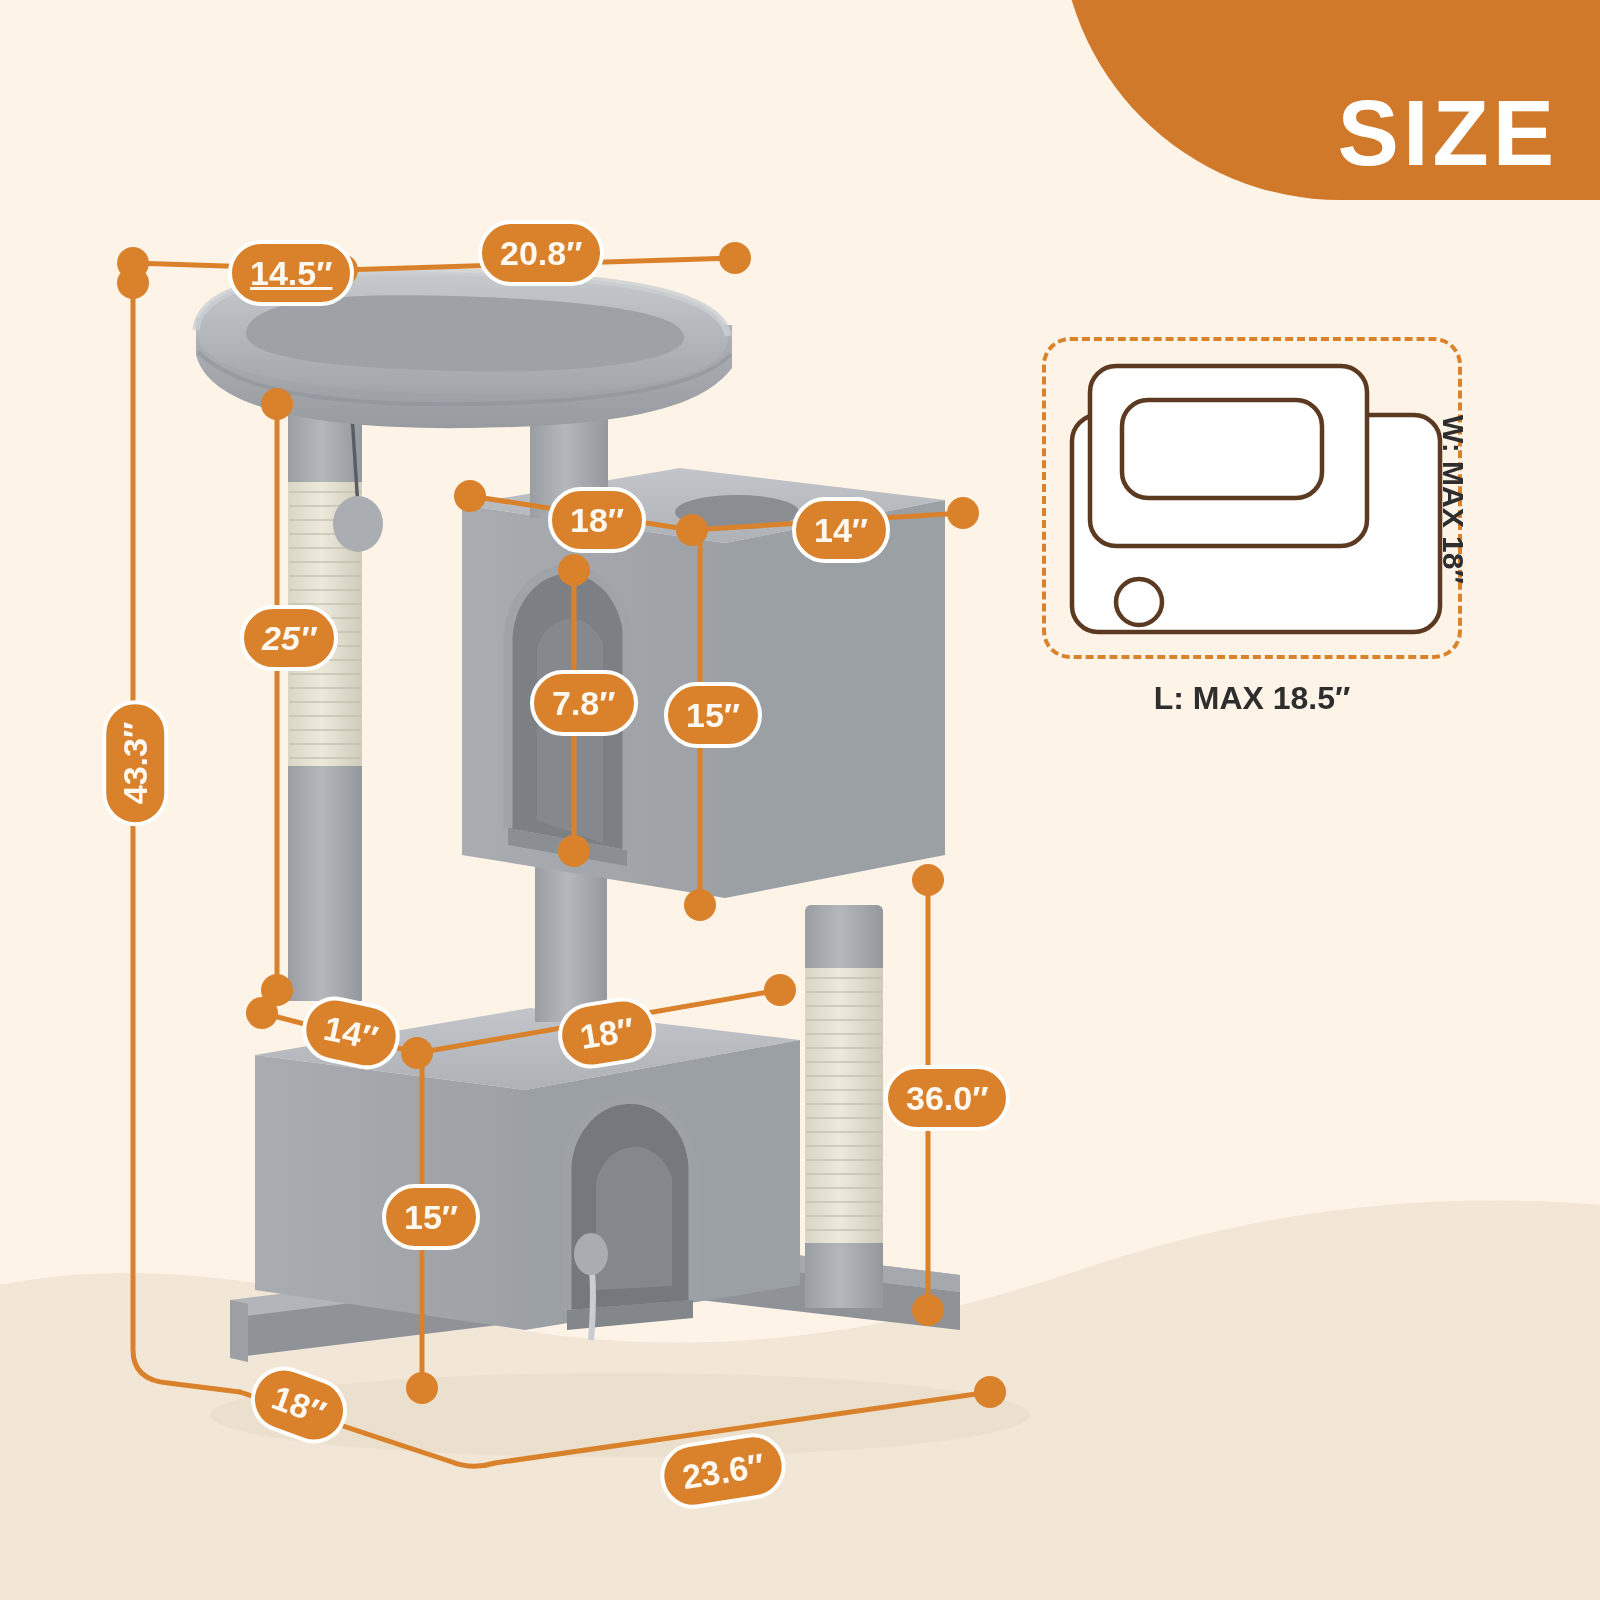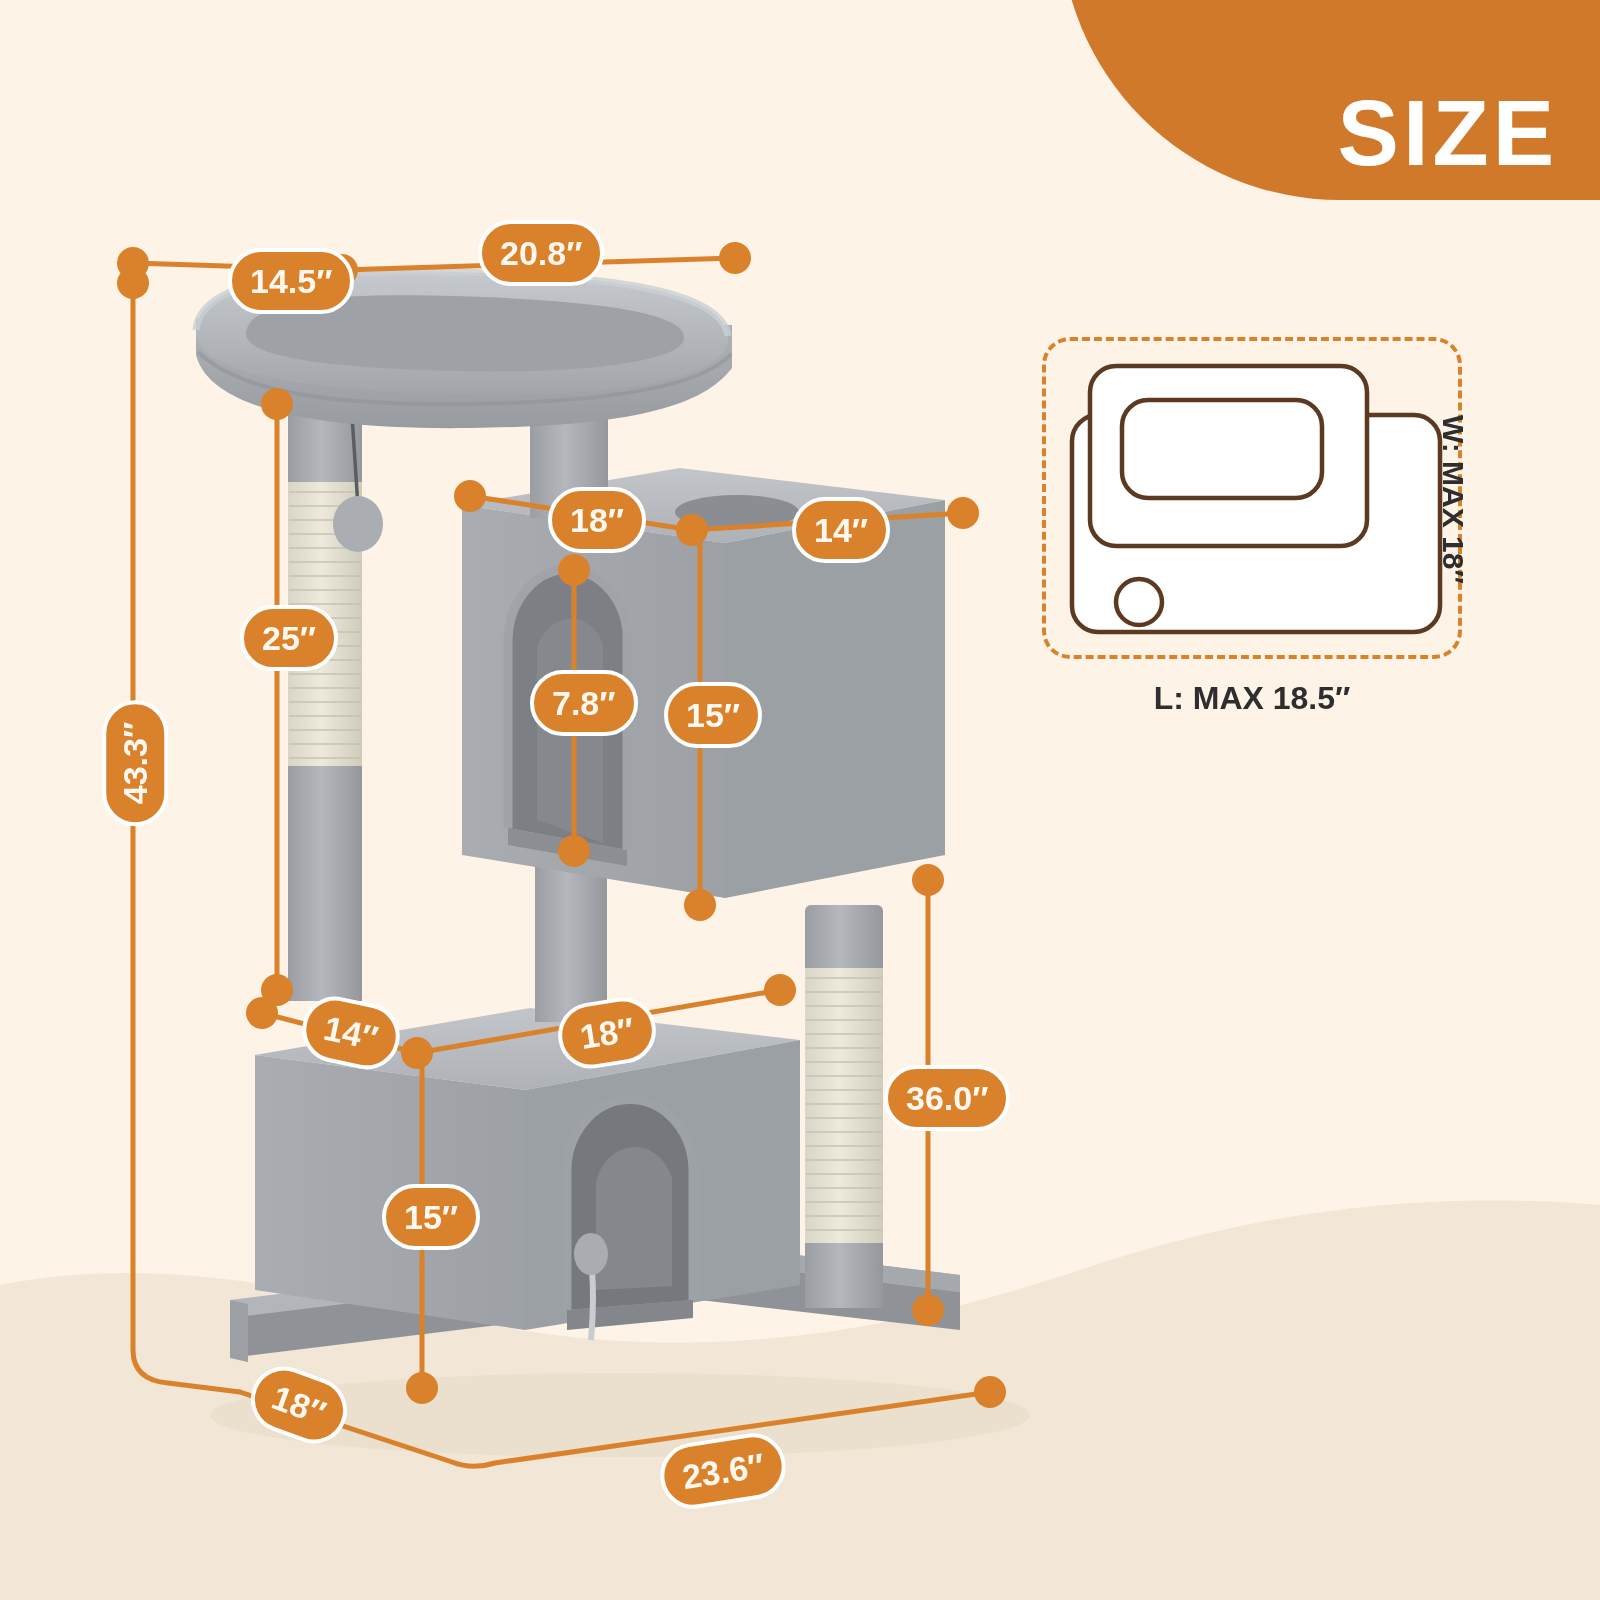--- a/index.html
+++ b/index.html
@@ -302,27 +302,27 @@
       <circle cx="417" cy="1053" r="16"></circle>
       <circle cx="780" cy="990" r="16"></circle>
       <circle cx="422" cy="1388" r="16"></circle>
       <circle cx="928" cy="880" r="16"></circle>
       <circle cx="928" cy="1310" r="16"></circle>
       <circle cx="133" cy="283" r="16"></circle>
       <circle cx="990" cy="1392" r="16"></circle>
     </g>
   </svg>
 
-  <div class="pill" style="left:228px;top:248px;">14.5″</div>
+  <div class="pill" style="left:228px;top:240px;text-decoration:underline;">14.5″</div>
 
   <div class="pill" style="left:478px;top:220px;">20.8″</div>
 
   <div class="pill" style="left:72px;top:730px;transform:rotate(-90deg);">43.3″</div>
 
-  <div class="pill" style="left:240px;top:605px;">25″</div>
+  <div class="pill" style="left:240px;top:605px;font-style:italic;">25″</div>
 
   <div class="pill" style="left:548px;top:487px;">18″</div>
 
   <div class="pill" style="left:792px;top:497px;">14″</div>
 
   <div class="pill" style="left:530px;top:670px;text-align:center;">7.8″</div>
 
   <div class="pill" style="left:664px;top:682px;">15″</div>
 
   <div class="pill" style="left:302px;top:1000px;transform:rotate(12deg);">14″</div>

